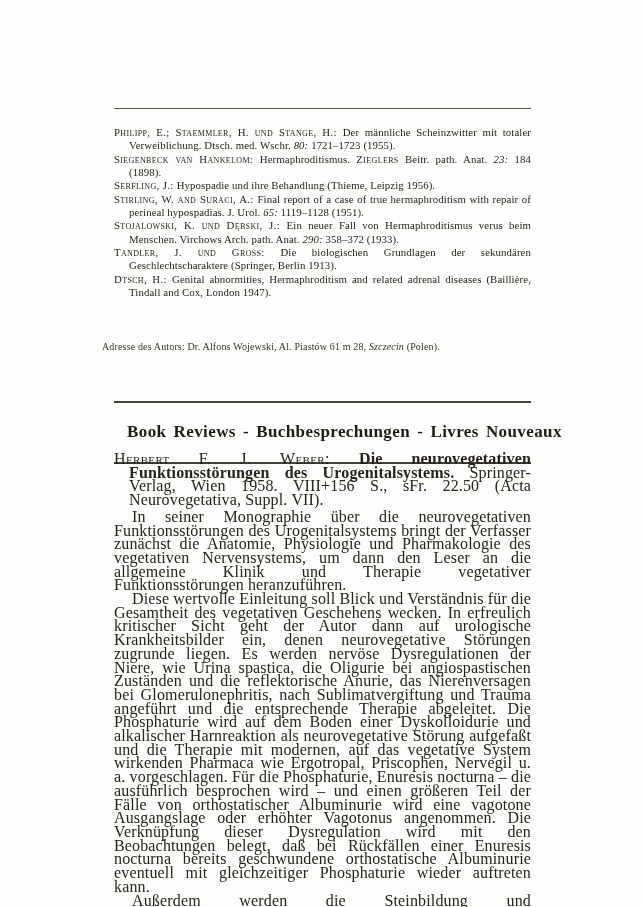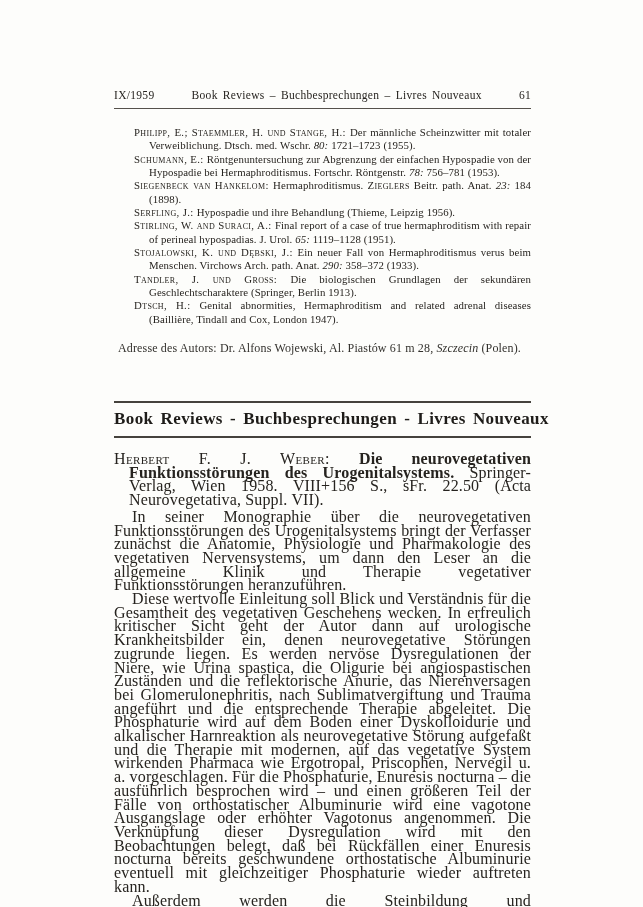--- a/index.html
+++ b/index.html
@@ -47,47 +47,46 @@
     left: 114px;
     width: 417px;
     font-size: 10.8px;
     line-height: 13.35px;
     text-align: justify;
     letter-spacing: 0.1px;
   }
   .ref {
     padding-left: 15px;
     text-indent: -15px;
-    margin-left: 20px;
   }
   .sc { font-variant: small-caps; letter-spacing: 0.35px; }
   .i  { font-style: italic; }
   .b  { font-weight: bold; }
   
   .address {
     position: absolute;
     top: 341px;
-    left: 118px;
+    left: 102px;
     width: 417px;
-    font-size: 12px;
+    font-size: 10px;
     letter-spacing: 0.15px;
     color: #32302c;
   }
   
   .section-banner {
     position: absolute;
     top: 401px;
     left: 114px;
     width: 417px;
     border-top: 2.2px solid #45423d;
     border-bottom: 2.2px solid #45423d;
     padding: 6px 0 7px 0;
   }
   .section-banner h1 {
-    margin: 0;
+    margin: 13px;
     font-size: 17px;
     font-weight: bold;
     text-align: center;
     letter-spacing: 0.4px;
     word-spacing: 2.5px;
     color: #1e1c19;
     white-space: nowrap;
   }
   
   .review {
@@ -108,30 +107,24 @@
   .review-body p {
     margin: 0;
     text-indent: 18px;
   }
 </style>
 </head>
 <body>
 
 <div class="sheet">
 
-  <div class="running-head">
-    <span>IX/1959</span>
-    <span>Book Reviews – Buchbesprechungen – Livres Nouveaux</span>
-    <span>61</span>
-  </div>
   <div class="head-rule"></div>
 
   <div class="references">
       <div class="ref"><span class="sc">Philipp, E.; Staemmler, H. und Stange, H.: </span><span>Der männliche Scheinzwitter mit totaler Verweiblichung. Dtsch. med. Wschr. </span><span class="i">80:</span><span> 1721–1723 (1955).</span></div>
-      <div class="ref"><span class="sc">Schumann, E.: </span><span>Röntgenuntersuchung zur Abgrenzung der einfachen Hypospadie von der Hypospadie bei Hermaphroditismus. Fortschr. Röntgenstr. </span><span class="i">78:</span><span> 756–781 (1953).</span></div>
       <div class="ref"><span class="sc">Siegenbeck van Hankelom: </span><span>Hermaphroditismus. </span><span class="sc">Zieglers</span><span> Beitr. path. Anat. </span><span class="i">23:</span><span> 184 (1898).</span></div>
       <div class="ref"><span class="sc">Serfling, J.: </span><span>Hypospadie und ihre Behandlung (Thieme, Leipzig 1956).</span></div>
       <div class="ref"><span class="sc">Stirling, W. and Suraci, A.: </span><span>Final report of a case of true hermaphroditism with repair of perineal hypospadias. J. Urol. </span><span class="i">65:</span><span> 1119–1128 (1951).</span></div>
       <div class="ref"><span class="sc">Stojalowski, K. und Dębski, J.: </span><span>Ein neuer Fall von Hermaphroditismus verus beim Menschen. Virchows Arch. path. Anat. </span><span class="i">290:</span><span> 358–372 (1933).</span></div>
       <div class="ref"><span class="sc">Tandler, J. und Gross: </span><span>Die biologischen Grundlagen der sekundären Geschlechtscharaktere (Springer, Berlin 1913).</span></div>
       <div class="ref"><span class="sc">Dtsch, H.: </span><span>Genital abnormities, Hermaphroditism and related adrenal diseases (Baillière, Tindall and Cox, London 1947).</span></div>
     </div>
 
   <div class="address"><span>Adresse des Autors: Dr. Alfons Wojewski, Al. Piastów 61 m 28, </span><span class="i">Szczecin</span><span> (Polen).</span></div>
 

